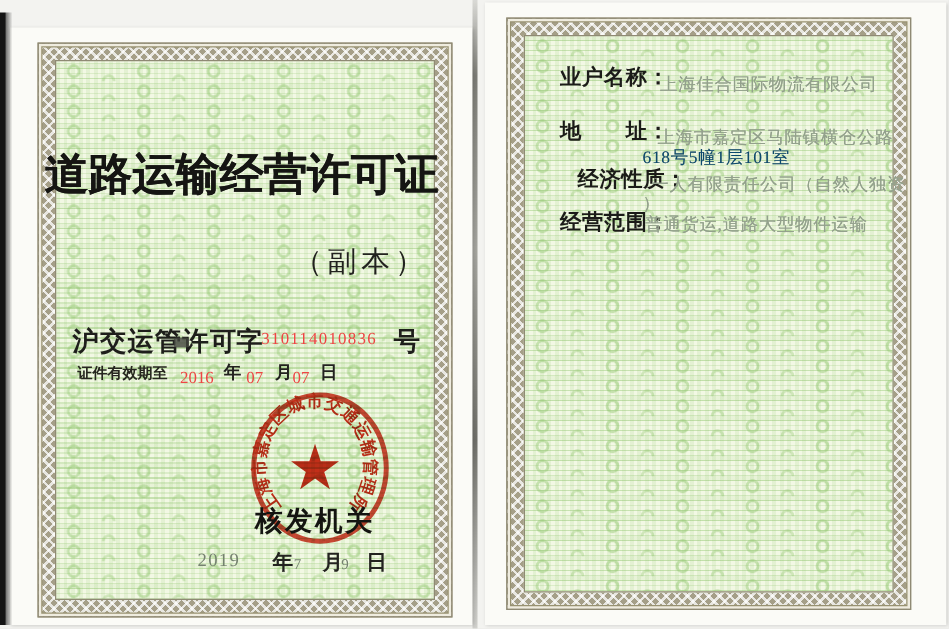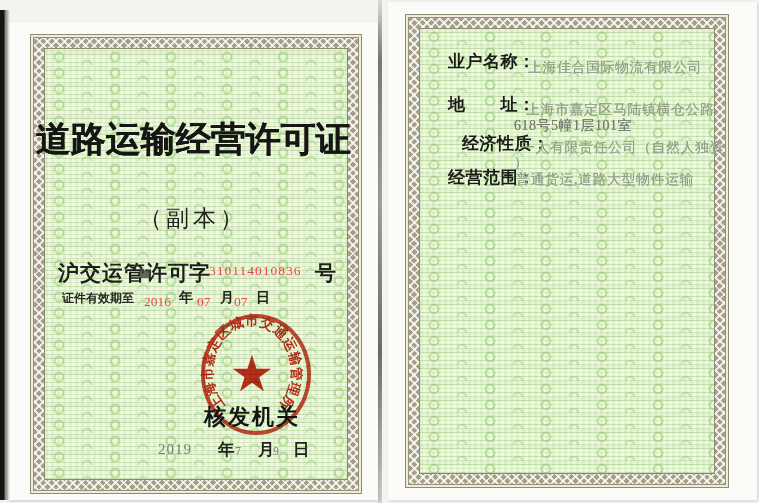--- a/index.html
+++ b/index.html
@@ -34,21 +34,21 @@
         repeating-linear-gradient(0deg, rgba(141,196,106,.42) 0 1px, rgba(0,0,0,0) 1px 4px, rgba(141,196,106,.22) 4px 5px, rgba(0,0,0,0) 5px 8px),
         repeating-linear-gradient(0deg, rgba(0,0,0,0) 0 8px, rgba(141,196,106,.10) 8px 13px, rgba(0,0,0,0) 13px 16px);
       background-size:56px 16px,56px 16px,auto,auto,auto;}
   
   .abs{position:absolute;white-space:nowrap;}
   .country{left:35px;top:46px;width:300px;text-align:center;font-size:27px;letter-spacing:3px;
       color:#2b2b28;font-weight:600;}
   .doc-title{left:25px;top:94px;width:320px;text-align:center;font-size:35px;font-weight:900;
       font-family:"Liberation Sans",sans-serif;color:#151513;letter-spacing:0px;
       text-shadow:.5px 0 0 #151513;}
-  .copy-label{left:35px;top:172px;width:300px;text-align:center;font-size:23px;color:#22221f;letter-spacing:4px;margin-top:9px;}
+  .copy-label{left:35px;top:172px;width:300px;text-align:right;font-size:23px;color:#22221f;letter-spacing:4px;}
   .lic{font-size:21px;color:#1e1e1b;font-weight:700;letter-spacing:1px;}
   .num-gray{color:#ef4444;}
   .small-black{font-size:14px;color:#22221f;font-weight:700;}
   .redaction{position:absolute;background:#42453d;opacity:.8;border-radius:2px;filter:blur(.4px);}
   .issuer{left:188px;top:380px;width:112px;text-align:center;font-size:22px;font-weight:700;
       color:#141411;letter-spacing:2px;z-index:5;}
   
   .seal{position:absolute;left:188px;top:287px;width:112px;height:123px;z-index:4;
       mix-blend-mode:multiply;display:flex;align-items:center;justify-content:center;}
   .seal-ring{position:absolute;left:5px;top:5px;width:102px;height:113px;border:4px solid rgba(205,48,28,.88);
@@ -126,21 +126,21 @@
     </div>
 
     <div>
       <span class="abs fld-label" style="top:48px;">业户名称：</span>
       <span class="abs fld-value" style="left:140px;top:57px;">上海佳合国际物流有限公司</span>
     </div>
 
     <div>
       <span class="abs fld-label" style="top:91px;">地　　址：</span>
       <span class="abs fld-value" style="left:138px;top:99px;">上海市嘉定区马陆镇横仓公路</span>
-      <span class="abs fld-value" style="left:126px;top:115px;color:#737373;">618号5幢1层101室</span>
+      <span class="abs fld-value" style="left:126px;top:115px;color:#0c4a6e;">618号5幢1层101室</span>
     </div>
 
     <div>
       <span class="abs fld-label" style="top:130px;padding-left:14px;">经济性质：</span>
       <span class="abs fld-value" style="left:133px;top:137px;">一人有限责任公司（自然人独资</span>
       <span class="abs fld-value" style="left:126px;top:152px;">）</span>
     </div>
 
     <div>
       <span class="abs fld-label" style="top:164px;">经营范围：</span>

